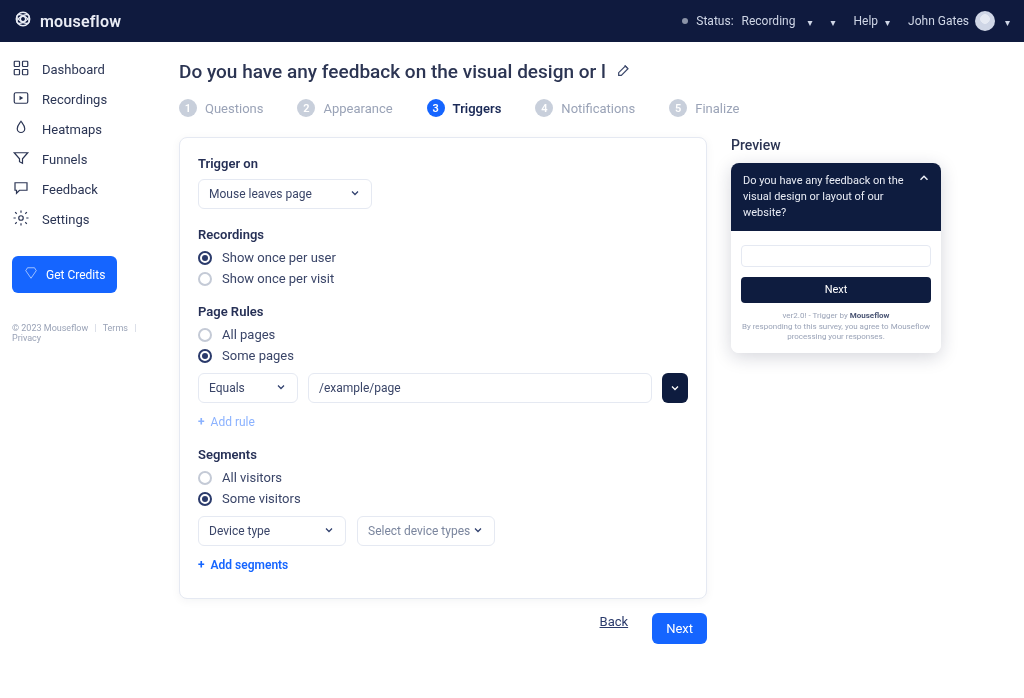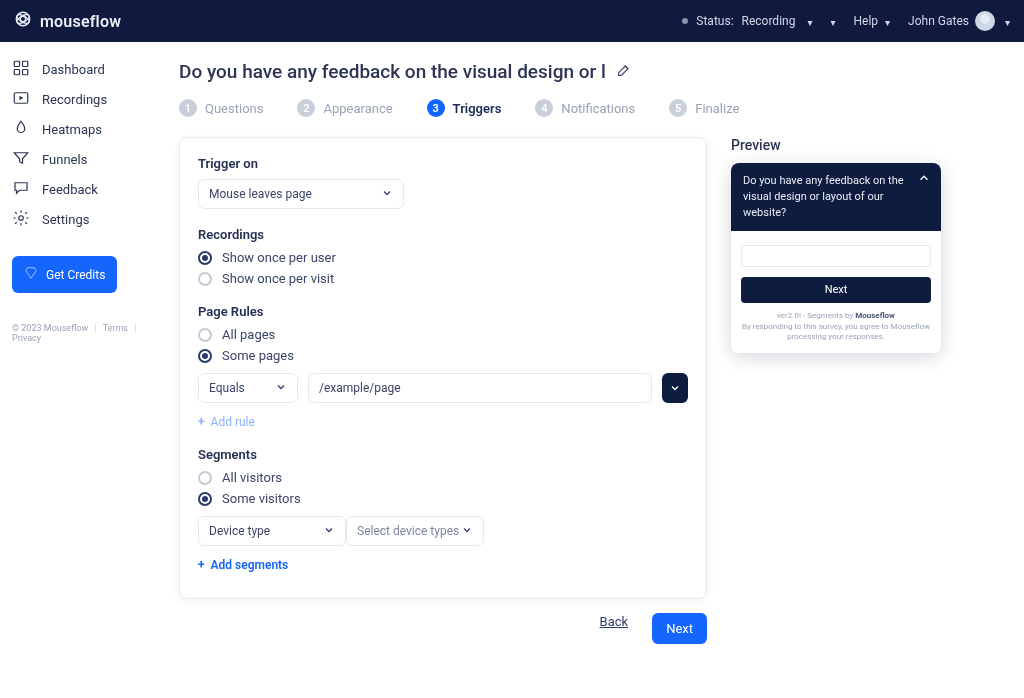--- a/index.html
+++ b/index.html
@@ -54,36 +54,36 @@
   .step.active{color:#1b2a57;font-weight:600;}
   .step.active .num{background:var(--blue);}
   
   .content-row{display:flex;gap:24px;margin-top:20px;}
   .card{background:var(--card);border:1px solid var(--line);border-radius:8px;box-shadow:0 2px 10px rgba(20,30,60,.05);} 
   .config{width:528px;padding:18px 18px 20px;}
   .section-label{font-size:13px;font-weight:600;color:#263056;margin:0 0 8px;}
   .section{margin-bottom:18px;}
   .select, .input{height:30px;border:1px solid var(--line);border-radius:6px;background:#fff;display:flex;align-items:center;padding:0 10px;font-size:12px;color:#3a4568;position:relative;}
   .select .chev{margin-left:auto;color:#30406e;}
-  .trigger-select{width:206px;}
+  .trigger-select{width:174px;}
   .radio-row{display:flex;align-items:center;gap:10px;font-size:13px;color:#3a4568;margin:6px 0;}
   .radio{width:14px;height:14px;border-radius:50%;border:2px solid var(--radio-border);display:inline-flex;align-items:center;justify-content:center;}
   .radio.checked{border-color:#2a3a6b;}
   .radio.checked::after{content:"";width:6px;height:6px;border-radius:50%;background:#2a3a6b;}
 
   .page-rules-row{display:flex;align-items:center;gap:10px;margin-top:10px;}
   .equals{width:100px;}
   .url-input{flex:1;}
   .chev-box{width:26px;height:30px;border-radius:6px;background:var(--navy2);color:#fff;display:flex;align-items:center;justify-content:center;}
   .add-link{display:flex;align-items:center;gap:6px;color:var(--blue);font-size:12px;cursor:pointer;margin-top:12px;}
   .add-link.muted{color:#8bb2ff;}
   .add-link .plus{font-weight:700;}
   .add-link.bold{font-weight:600;}
 
-  .seg-row{display:flex;gap:0;margin-top:10px;}
+  .seg-row{display:flex;gap:11px;margin-top:10px;}
   .seg-select{width:148px;}
   .seg-select2{width:138px;}
 
   .actions{width:528px;display:flex;align-items:flex-start;justify-content:flex-end;gap:18px;margin-top:14px;}
   .link-btn{background:none;border:none;color:#2a3a6b;text-decoration:underline;font-size:13px;cursor:pointer;}
   .next-btn{background:var(--blue);color:#fff;border:none;border-radius:6px;padding:8px 14px;font-size:13px;cursor:pointer;}
 
   
   .preview{width:210px;}
   .preview-title{font-size:14px;color:#2c3553;font-weight:500;margin-bottom:10px;}
@@ -331,21 +331,21 @@
             <span class="up">
               <svg width="14" height="14" viewBox="0 0 24 24" fill="none" stroke="#e9ecf5" stroke-width="2.5">
                   <path d="M6 15l6-6 6 6"></path>
                 </svg>
             </span>
           </div>
           <div class="pv-body">
             <div class="pv-input"></div>
             <button class="pv-next">Next</button>
             <div class="pv-foot">
-              <span>ver2.0! - Segments by </span><b>Mouseflow</b><br>
+              <span>ver2.0! - Trigger by </span><b>Mouseflow</b><br>
               <span>By responding to this survey, you agree to Mouseflow processing your responses.</span>
             </div>
           </div>
         </div>
       </div>
     </div>
   </div>
 </div>
 
 </body></html>

